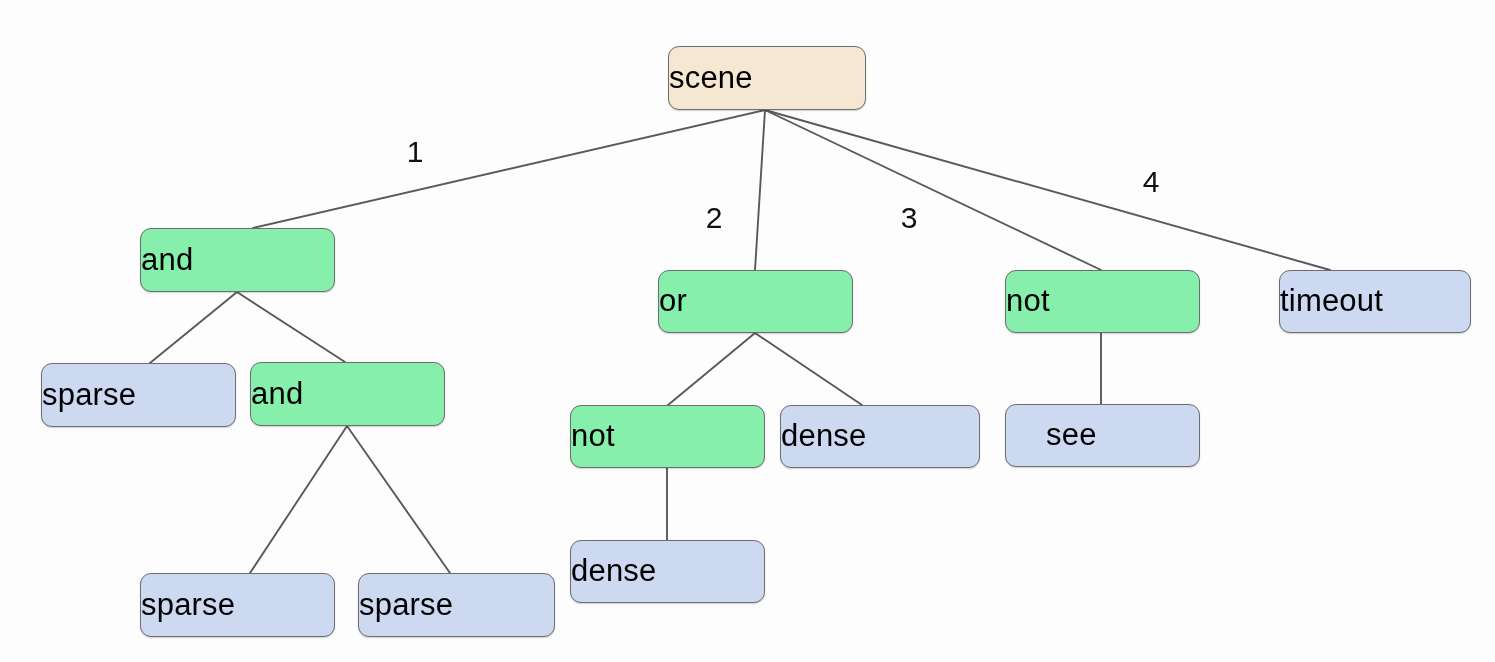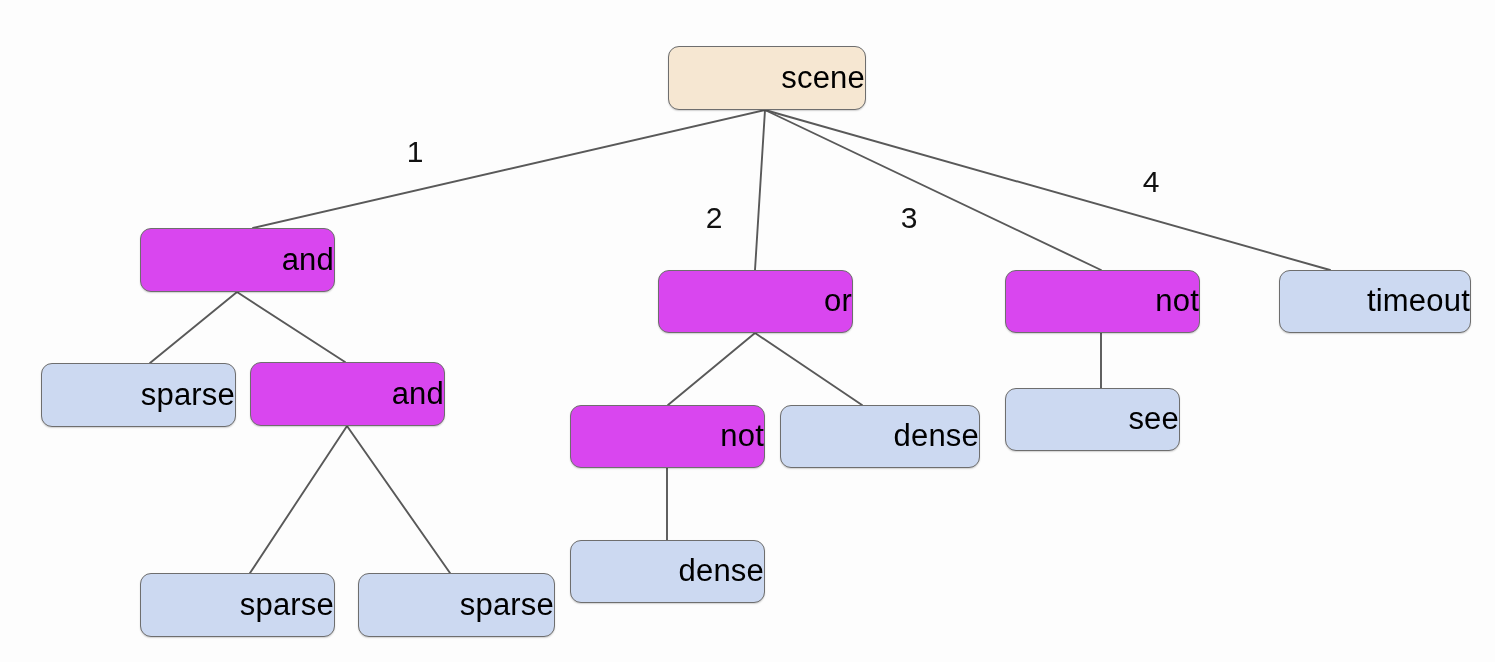--- a/index.html
+++ b/index.html
@@ -22,32 +22,32 @@
     top: 0;
     width: 1495px;
     height: 662px;
     pointer-events: none;
   }
   .node {
     position: absolute;
     box-sizing: border-box;
     display: flex;
     align-items: center;
-    justify-content: flex-end;
+    justify-content: flex-start;
     border: 1.6px solid #6e6e6e;
     border-radius: 11px;
     color: #000000;
     font-size: 31px;
     line-height: 1;
     letter-spacing: 0.2px;
     white-space: nowrap;
     box-shadow: 0 1px 1.5px rgba(0,0,0,0.18);
   }
   .node-root     { background: #f6e7d2; }
-  .node-operator { background: #d946ef; }
+  .node-operator { background: #86efac; }
   .node-leaf     { background: #ccd9f1; }
   .node-label {
     display: block;
     padding-bottom: 2px;
   }
   .edge-label {
     position: absolute;
     font-size: 30px;
     color: #111111;
     line-height: 1;
@@ -75,42 +75,42 @@
       <line x1="1101" y1="333" x2="1101" y2="405" stroke="#595959" stroke-width="1.9" stroke-linecap="round"></line>
     </svg>
 
   <div id="node-layer">
       <div class="node node-root" style="left: 668px; top: 46px; width: 198px; height: 64px;">
         <span class="node-label">scene</span>
       </div>
       <div class="node node-operator" style="left: 140px; top: 228px; width: 195px; height: 64px;">
         <span class="node-label">and</span>
       </div>
-      <div class="node node-operator" style="left: 658px; top: 270px; width: 195px; height: 63px; padding-left: 40px;">
+      <div class="node node-operator" style="left: 658px; top: 270px; width: 195px; height: 63px;">
         <span class="node-label">or</span>
       </div>
       <div class="node node-operator" style="left: 1005px; top: 270px; width: 195px; height: 63px;">
         <span class="node-label">not</span>
       </div>
       <div class="node node-leaf" style="left: 1279px; top: 270px; width: 192px; height: 63px;">
         <span class="node-label">timeout</span>
       </div>
       <div class="node node-leaf" style="left: 41px; top: 363px; width: 195px; height: 64px;">
         <span class="node-label">sparse</span>
       </div>
       <div class="node node-operator" style="left: 250px; top: 362px; width: 195px; height: 64px;">
         <span class="node-label">and</span>
       </div>
       <div class="node node-operator" style="left: 570px; top: 405px; width: 195px; height: 63px;">
         <span class="node-label">not</span>
       </div>
       <div class="node node-leaf" style="left: 780px; top: 405px; width: 200px; height: 63px;">
         <span class="node-label">dense</span>
       </div>
-      <div class="node node-leaf" style="left: 1005px; top: 388px; width: 175px; height: 63px;">
+      <div class="node node-leaf" style="left: 1005px; top: 404px; width: 195px; height: 63px; padding-left: 40px;">
         <span class="node-label">see</span>
       </div>
       <div class="node node-leaf" style="left: 570px; top: 540px; width: 195px; height: 63px;">
         <span class="node-label">dense</span>
       </div>
       <div class="node node-leaf" style="left: 140px; top: 573px; width: 195px; height: 64px;">
         <span class="node-label">sparse</span>
       </div>
       <div class="node node-leaf" style="left: 358px; top: 573px; width: 197px; height: 64px;">
         <span class="node-label">sparse</span>

